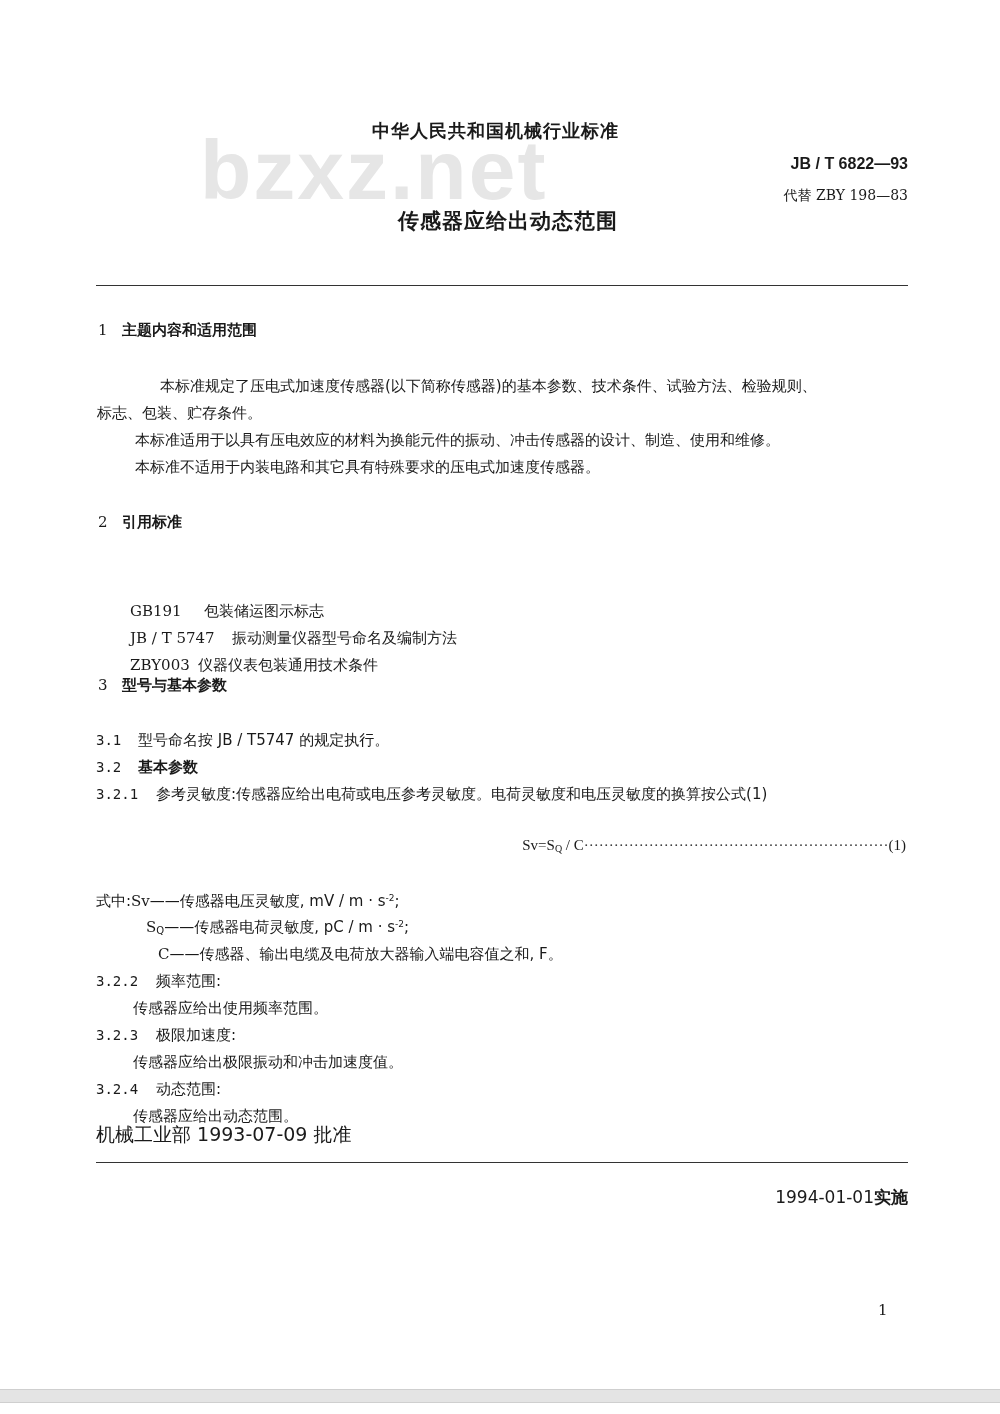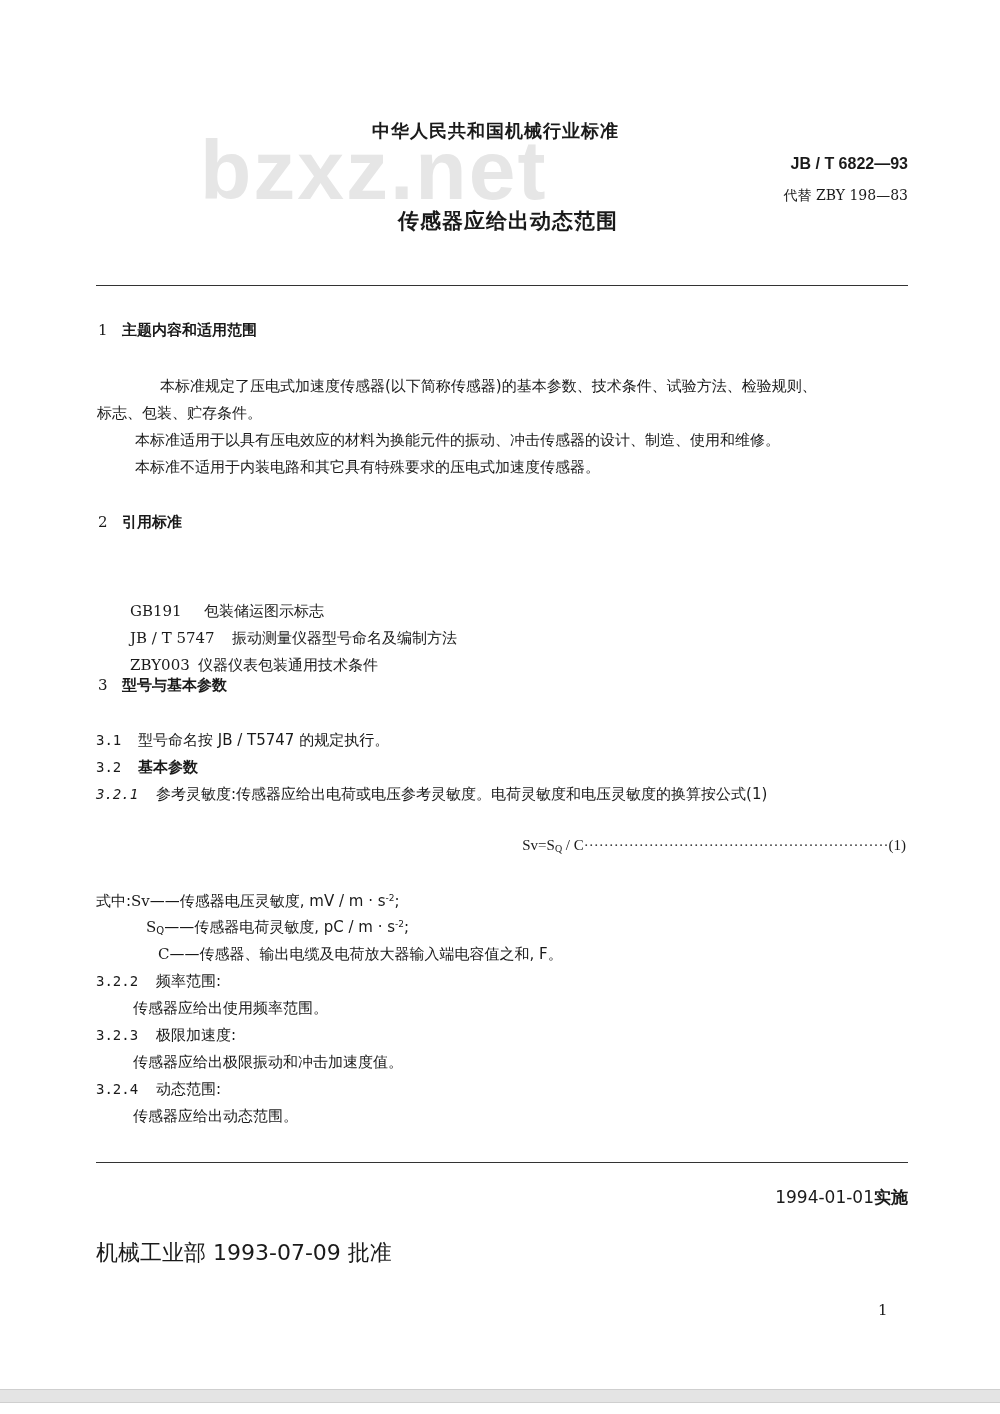--- a/index.html
+++ b/index.html
@@ -22,21 +22,21 @@
     .h1 .num { font-family: "DejaVu Serif", serif; font-weight: normal; display: inline-block; width: 24px; }
     .p { font-size: 15px; }
     .ref { font-size: 15px; }
     .ref .code { font-family: "DejaVu Serif", serif; display: inline-block; margin-top: 35px; }
     .sub { font-size: 15px; }
     .sub .num { display: inline-block; font-family: "DejaVu Sans Mono", monospace; font-size: 14px; }
     .formula { right: 94px; top: 837px; font-size: 15px; font-family: Liberation Serif, serif; }
     .formula .dots { letter-spacing: 0px; color: #333; }
     sub.q { font-size: 10px; vertical-align: -2px; }
     sup { font-size: 9px; vertical-align: 5px; }
-    .footer-left { left: 96px; top: 1238px; font-size: 22px; }
+    .footer-left { left: 96px; top: 1122px; font-size: 19px; }
     .footer-right { right: 92px; top: 1186px; font-size: 17px; }
     .footer-right .bold { font-weight: bold; }
     .page-num { left: 878px; top: 1301px; font-size: 15px; font-family: "DejaVu Serif", serif; }
     .scrollbar {
       position: absolute; left: 0; top: 1389px; width: 1000px; height: 12px;
       background: #e4e4e4; border-top: 1px solid #cfcfcf; border-bottom: 1px solid #cfcfcf;
     }
   </style>
 </head>
 <body>
@@ -75,21 +75,21 @@
   <span class="num">3</span><span>型号与基本参数</span>
 </div>
 
 <div class="abs sub" style="left:96px; top:731px;">
   <span class="num" style="width:42px;">3.1</span><span>型号命名按 JB / T5747 的规定执行。</span>
 </div>
 <div class="abs sub" style="left:96px; top:758px;">
   <span class="num" style="width:42px;">3.2</span><span style="font-weight:bold;">基本参数</span>
 </div>
 <div class="abs sub" style="left:96px; top:785px;">
-  <span class="num" style="width:60px;font-style:italic;">3.2.1</span><span>参考灵敏度:传感器应给出电荷或电压参考灵敏度。电荷灵敏度和电压灵敏度的换算按公式(1)</span>
+  <span class="num" style="width:60px;">3.2.1</span><span>参考灵敏度:传感器应给出电荷或电压参考灵敏度。电荷灵敏度和电压灵敏度的换算按公式(1)</span>
 </div>
 
 <div class="abs formula">
   <span>Sv=S</span><sub class="q">Q</sub><span> / C</span><span class="dots">·····························································</span><span>(1)</span>
 </div>
 
 <div class="abs sub" style="left:96px; top:892px;">
   <span>式中:</span><span style="font-family:'DejaVu Serif',serif;">Sv</span><span>——传感器电压灵敏度, mV / m · s</span><sup>-2</sup><span>;</span>
 </div>
 <div class="abs sub" style="left:146px; top:918px;">

